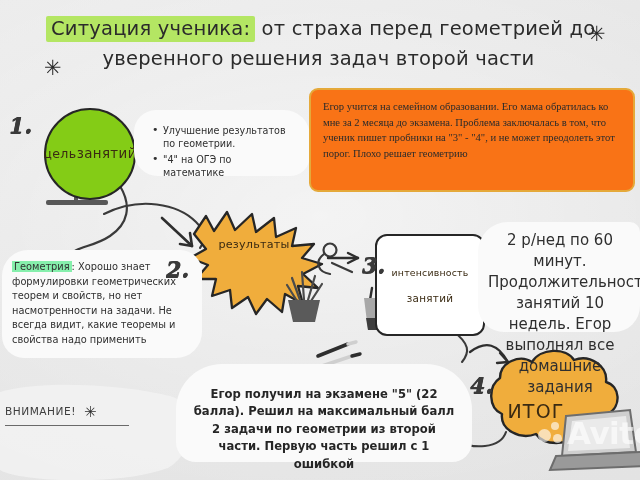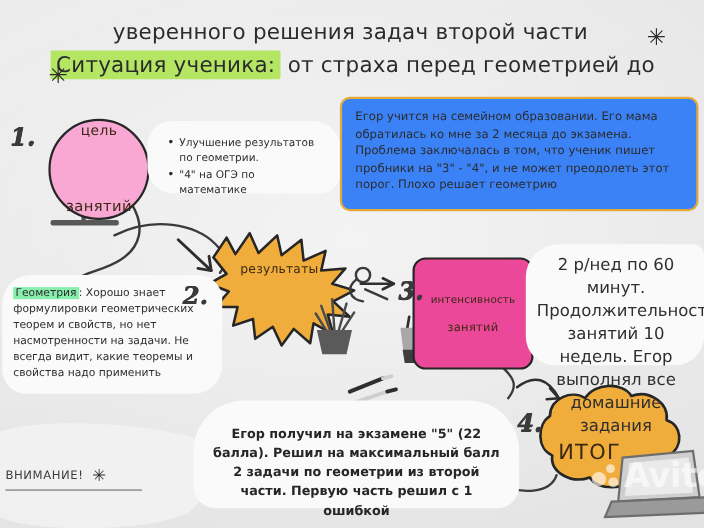--- a/index.html
+++ b/index.html
@@ -126,61 +126,61 @@
     line-height: 17.4px;
     font-weight: 600;
     color: #262626;
   }
 
   
   #problem-box {
     position: absolute;
     left: 309px; top: 88px;
     width: 326px; height: 104px;
-    background: #3b82f6;
+    background: #f97316;
     border: 2.4px solid #e5a93a;
     border-radius: 9px 9px 9px 9px;
     padding: 9px 11px 6px 12px;
     box-sizing: border-box;
     z-index: 5;
+    font-family: Liberation Serif, serif;
   }
   #problem-box .txt {
     font-size: 10.6px;
     line-height: 15.6px;
     color: #2b2b2b;
   }
 
   
   #goal-circle {
     position: absolute;
     left: 44px; top: 108px;
     width: 88px; height: 88px;
     border-radius: 50%;
-    background: #f9a8d4;
+    background: #84cc16;
     border: 2.3px solid #262626;
     z-index: 5;
     display: flex;
-    flex-direction: column;
     align-items: center;
-    justify-content: space-between;
+    justify-content: center;
   }
   #goal-circle .l1, #goal-circle .l2 {
     font-size: 12.6px;
     color: #3a2a12;
     letter-spacing: 0.4px;
     line-height: 18px;
   }
   #goal-circle .l2 { font-size: 13.4px; }
 
   
   #intensity-box {
     position: absolute;
     left: 375px; top: 234px;
     width: 106px; height: 98px;
-    background: #ec4899;
+    background: #ffffff;
     border: 2.3px solid #262626;
     border-radius: 12px;
     z-index: 5;
     display: flex;
     flex-direction: column;
     align-items: center;
     justify-content: center;
   }
   #intensity-box .l1 { font-size: 9.4px; color: #3a2a12; letter-spacing: .2px; }
   #intensity-box .l2 { font-size: 10.4px; color: #3a2a12; margin-top: 14px; letter-spacing: .3px; }
@@ -221,21 +221,20 @@
   #step-2 { left: 166px; top: 256px; }
   #step-3 { left: 362px; top: 252px; }
   #step-4 { left: 470px; top: 372px; }
 
   
   #attention {
     position: absolute;
     left: 5px; top: 400px;
     width: 186px;
     z-index: 6;
-    margin-top: 20px;
   }
   #attention .hdr {
     font-size: 10.6px;
     color: #3d3d3d;
     letter-spacing: .5px;
     display: inline-block;
   }
   #attention .rule {
     width: 124px;
     height: 1.4px;
@@ -388,22 +387,22 @@
         <path d="M566 416 L630 410 L636 452 L562 456 Z" fill="#cfcfcf" stroke="#6d6d6d" stroke-width="2"></path>
         <path d="M572 421 L626 416 L630 448 L568 451 Z" fill="#eaeaea"></path>
         <path d="M556 456 L642 452 L646 466 L550 470 Z" fill="#9a9a9a" stroke="#6d6d6d" stroke-width="2"></path>
       </g>
 
       <path d="M0 392 C40 380, 120 384, 170 396 C200 404, 196 452, 168 468 C120 486, 20 482, 0 470 Z" fill="#f2f2f2" opacity="0.85"></path>
     </g>
   </svg>
 
   <div id="title-block">
+    <div class="title-line"><span class="hl-green">Ситуация ученика:</span><span> от страха перед геометрией до</span></div>
     <div class="title-line">уверенного решения задач второй части</div>
-    <div class="title-line"><span class="hl-green">Ситуация ученика:</span><span> от страха перед геометрией до</span></div>
   </div>
 
   <span class="aster" id="aster-a">✳</span>
   <span class="aster" id="aster-b">✳</span>
 
   <div class="step-num" id="step-1">1.</div>
 
   <div id="goal-circle">
     <div class="l1">цель</div>
     <div class="l2">занятий</div>

